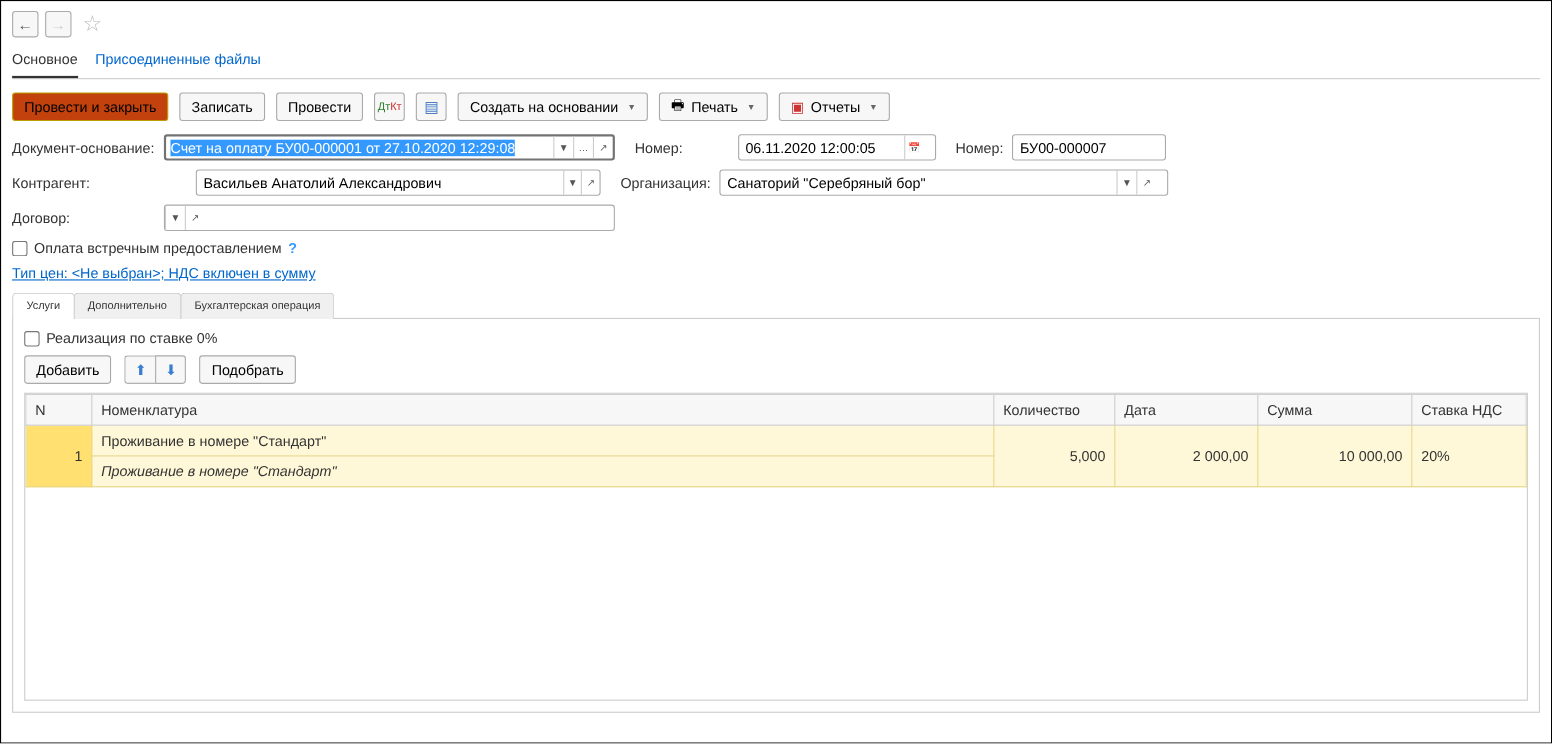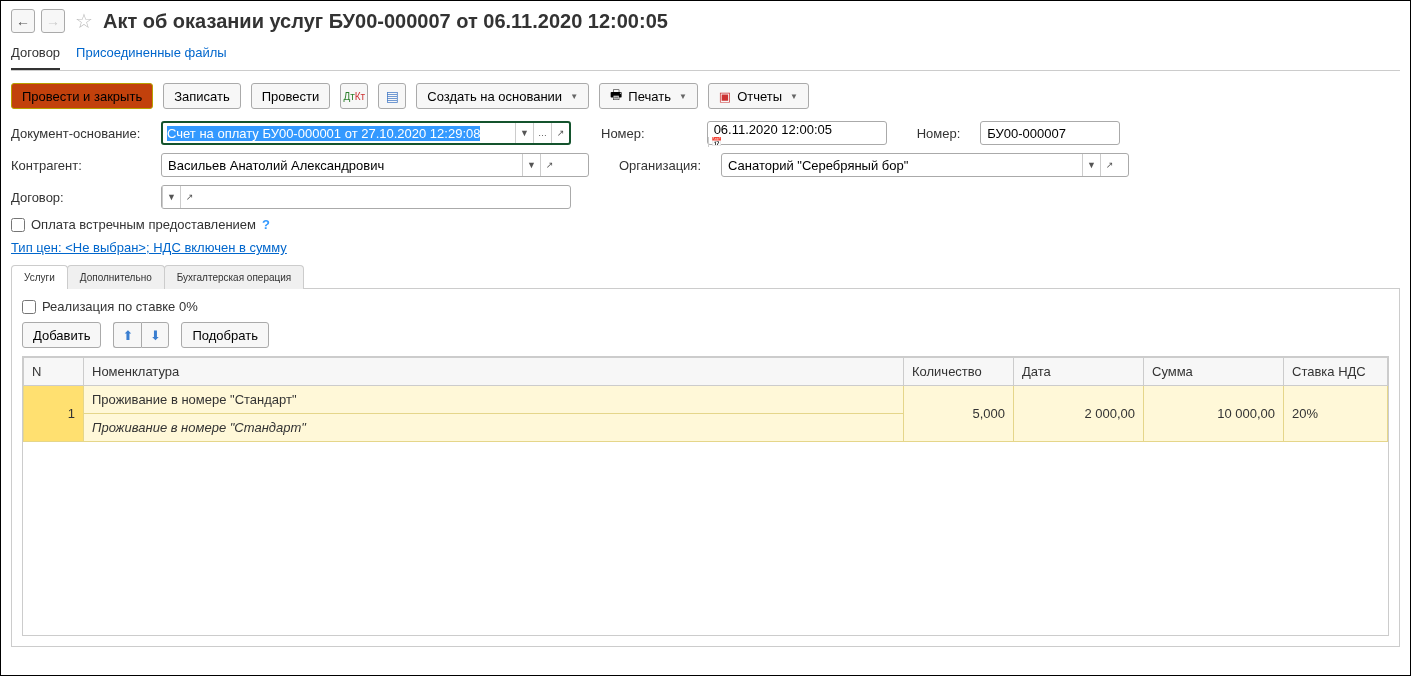--- a/index.html
+++ b/index.html
@@ -12,24 +12,24 @@
   .page-title { font-size: 20px; }
   .tabbar { display: flex; gap: 16px; border-bottom: 1px solid #ccc; padding-bottom: 0; margin-bottom: 12px; }
   .tab-link { padding: 6px 0 8px 0; cursor: pointer; }
   .tab-link.active { border-bottom: 2px solid #333; font-weight: normal; }
   .tab-link.link { color: #0066cc; }
   .toolbar { display: flex; align-items: center; gap: 10px; margin-bottom: 12px; }
   .btn { height: 26px; border: 1px solid #aaa; border-radius: 3px; background: #f7f7f7; padding: 0 10px; display: flex; align-items: center; gap: 6px; cursor: pointer; font-size: 13px; }
   .btn.primary { background: #c2410c; border-color: #b9a000; font-weight: normal; }
   .btn .tri { font-size: 8px; color: #666; margin-left: 2px; }
   .icon-btn { width: 28px; height: 26px; border: 1px solid #aaa; border-radius: 3px; background: #f7f7f7; display: flex; align-items: center; justify-content: center; cursor: pointer; }
-  .form-row { display: flex; align-items: center; gap: 20px; margin-bottom: 8px; }
+  .form-row { display: flex; align-items: center; gap: 8px; margin-bottom: 8px; }
   .form-label { font-size: 13px; }
   .input-wrap { display: flex; border: 1px solid #aaa; border-radius: 3px; height: 24px; background: #fff; }
-  .input-wrap.highlight { border: 2px solid #14532d; justify-content: flex-end; }
+  .input-wrap.highlight { border: 2px solid #737373; justify-content: flex-end; }
   .input-wrap input { border: none; padding: 0 6px; font-size: 13px; outline: none; background: transparent; }
   .input-btn { width: 18px; border-left: 1px solid #ccc; display: flex; align-items: center; justify-content: center; font-size: 9px; color: #555; cursor: pointer; }
   .sel-text { background: #3399ff; color: #fff; }
   .checkbox-row { display: flex; align-items: center; gap: 6px; margin-bottom: 8px; }
   .checkbox-row input { width: 14px; height: 14px; }
   .help-icon { color: #3399ff; cursor: pointer; font-weight: bold; }
   .price-link { color: #0066cc; text-decoration: underline; cursor: pointer; margin-bottom: 10px; display: inline-block; }
   .innertabs { display: flex; }
   .innertab { border: 1px solid #ccc; border-bottom: none; padding: 6px 12px; background: #f0f0f0; cursor: pointer; font-size: 10px; margin-right: -1px; border-radius: 4px 4px 0 0; }
   .innertab.active { background: #fff; position: relative; z-index: 2; }
@@ -55,25 +55,24 @@
 </style>
 </head>
 <body>
 
 <div class="wrapper">
   <div class="content">
     <div class="titlebar">
       <div class="nav-btn">←</div>
       <div class="nav-btn" style="color:#ccc;">→</div>
       <span class="star">☆</span>
-      <h1 class="page-title">Акт об оказании услуг БУ00-000007 от 06.11.2020 12:00:05</h1>
     </div>
 
     <div class="tabbar">
-      <div class="tab-link active">Договор</div>
+      <div class="tab-link active">Основное</div>
       <div class="tab-link link">Присоединенные файлы</div>
     </div>
 
     <div class="toolbar">
       <button class="btn primary">Провести и закрыть</button>
       <button class="btn">Записать</button>
       <button class="btn">Провести</button>
       <div class="icon-btn">
           <span style="font-size:10px;"><span style="color:#2a7e2a;">Дт</span><span style="color:#c33;">Кт</span></span>
         </div>
@@ -101,33 +100,33 @@
       <div class="input-wrap highlight" style="width:410px;">
 
         <div style="flex:1; padding:2px 4px; display:flex; align-items:center;">
             <span class="sel-text">Счет на оплату БУ00-000001 от 27.10.2020 12:29:08</span>
           </div>
         <div class="input-btn">▼</div>
         <div class="input-btn">…</div>
         <div class="input-btn">↗</div>
       </div>
       <span class="form-label" style="margin-left:10px;">Номер:</span>
-      <div class="input-wrap" style="width:180px; margin-left:42px;flex-direction:column;">
+      <div class="input-wrap" style="width:180px; margin-left:42px;">
         <input style="width: 150px;" value="06.11.2020 12:00:05">
         <div class="input-btn">📅</div>
       </div>
       <span class="form-label" style="margin-left:10px;">Номер:</span>
       <div class="input-wrap" style="width:140px;">
         <input style="width: 100%;" value="БУ00-000007">
       </div>
     </div>
 
     <div class="form-row">
       <span class="form-label" style="width:130px;">Контрагент:</span>
-      <div class="input-wrap" style="width:428px;">
+      <div class="input-wrap" style="width:368px;margin-left:29px;">
         <input style="width: 360px;" value="Васильев Анатолий Александрович">
         <div class="input-btn">▼</div>
         <div class="input-btn">↗</div>
       </div>
       <span class="form-label" style="margin-left:10px;text-align:right;">Организация:</span>
       <div class="input-wrap" style="width:408px;">
         <input style="width: 360px;" value="Санаторий &quot;Серебряный бор&quot;">
         <div class="input-btn">▼</div>
         <div class="input-btn">↗</div>
       </div>

